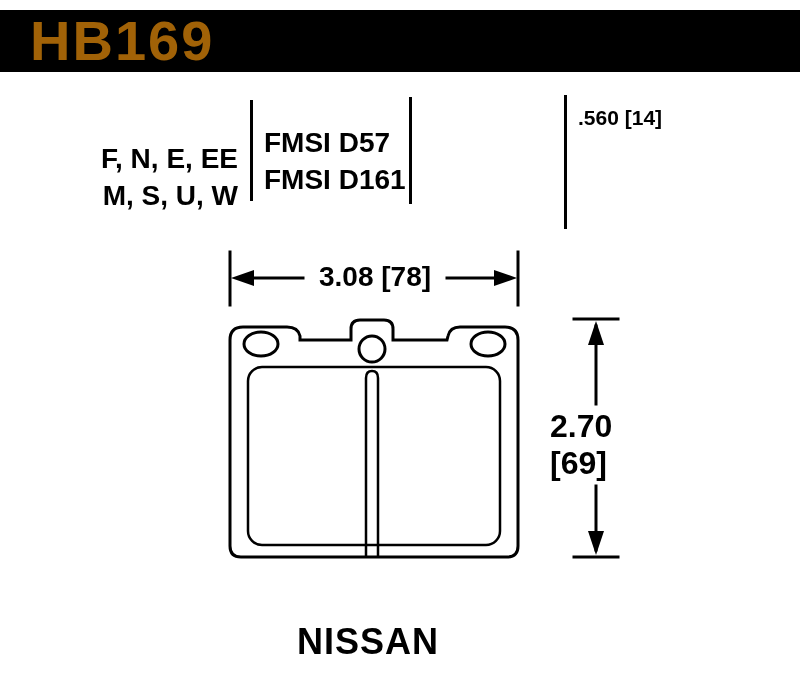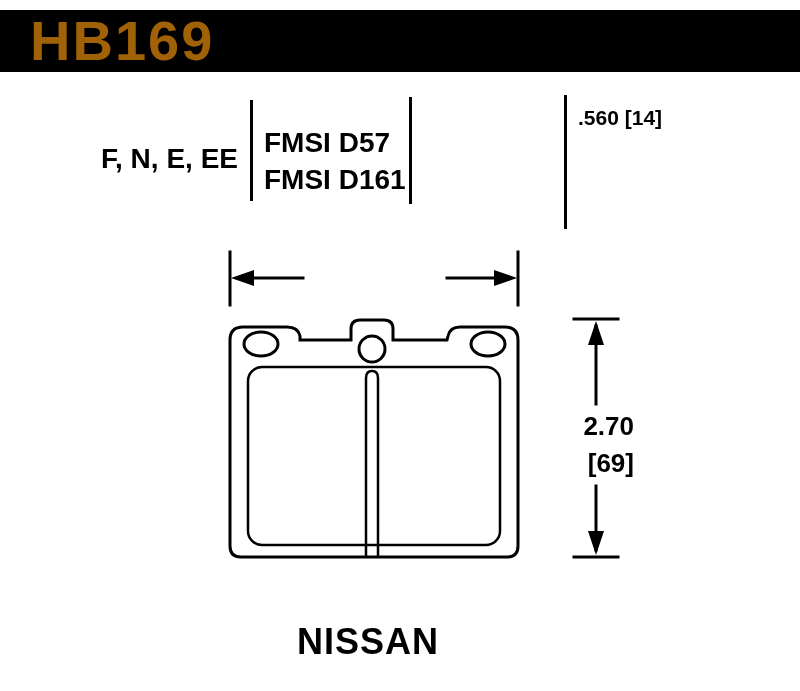--- a/index.html
+++ b/index.html
@@ -69,22 +69,22 @@
     width: 150px;
     text-align: center;
     font-size: 28px;
     white-space: nowrap;
   }
 
   .height-label {
     position: absolute;
     left: 550px; top: 408px;
     width: 84px;
-    text-align: right;
-    font-size: 26px;
+    text-align: left;
+    font-size: 32px;
     line-height: 37px;
   }
 
   .footer-make {
     position: absolute;
     left: 0; top: 621px;
     width: 736px;
     text-align: center;
     font-size: 36px;
     letter-spacing: 1px;
@@ -101,34 +101,36 @@
 <body>
 
 <div class="page">
 
   <header class="part-bar">
     <span class="part-no">HB169</span>
   </header>
 
   <div class="compound">
     <div>F, N, E, EE</div>
+    <div>M, S, U, W</div>
   </div>
 
   <div class="vline vline-1"></div>
 
   <div class="fmsi">
     <div>FMSI D57</div>
     <div>FMSI D161</div>
   </div>
 
   <div class="vline vline-2"></div>
   <div class="vline vline-3"></div>
 
   <div class="thickness">.560 [14]</div>
 
+  <div class="width-label">3.08 [78]</div>
 
   <div class="height-label">
     <div>2.70</div>
     <div>[69]</div>
   </div>
 
   <svg class="art" viewBox="0 0 800 691" xmlns="http://www.w3.org/2000/svg">
 
     <g stroke="#000000" stroke-width="3" fill="none" stroke-linecap="square">
 

